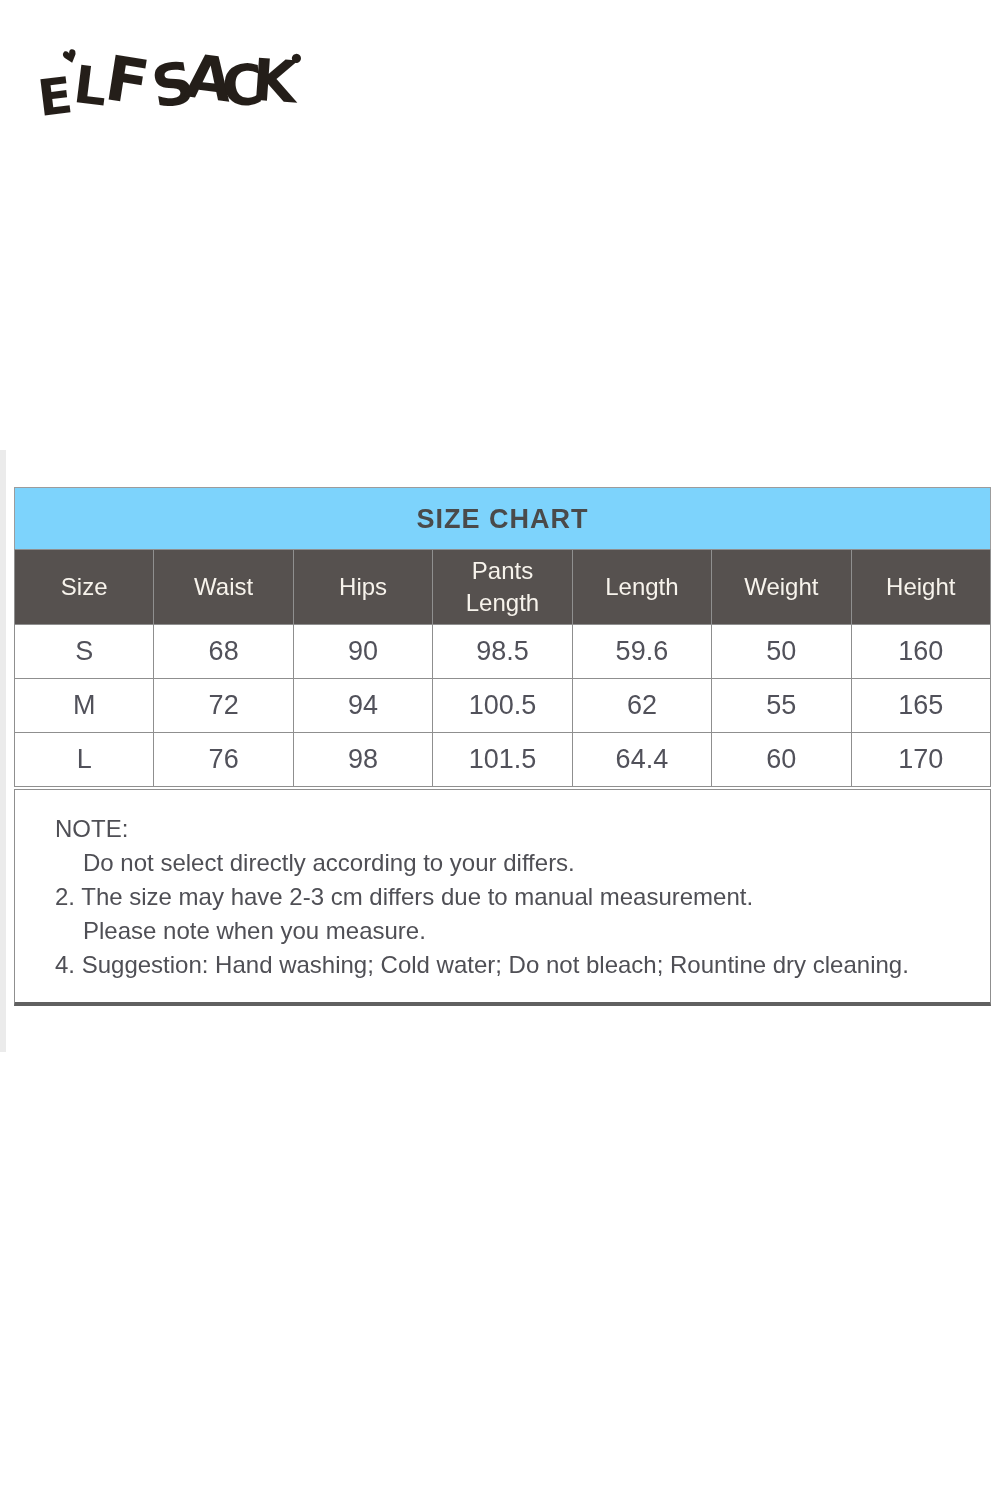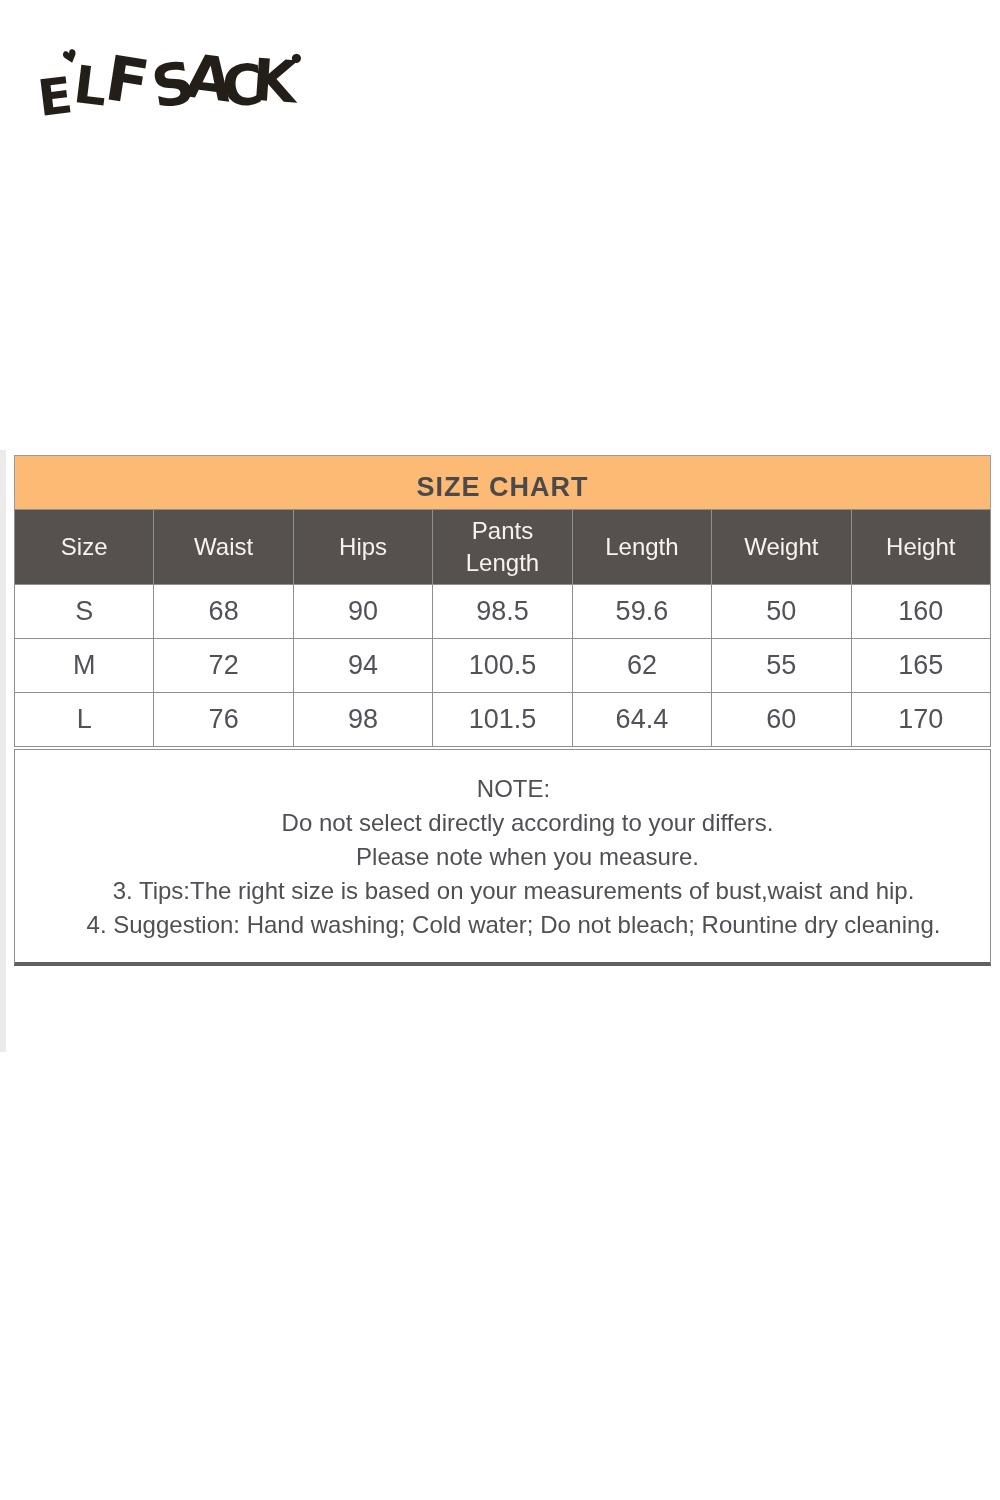--- a/index.html
+++ b/index.html
@@ -26,24 +26,24 @@
   .logo .heart{position:absolute;left:26px;top:2px;font-size:18px;transform:rotate(-18deg);}
   .logo .tick{position:absolute;left:252px;top:0px;font-size:26px;transform:rotate(14deg);}
   
   .left-strip{
     position:absolute;left:0;top:450px;width:6px;height:602px;
     background:#ebebeb;
   }
   
   .chart{position:absolute;left:14px;top:455px;width:977px;}
   .title-band{
-    box-sizing:border-box;height:54px;
-    background:#fdba74;border:1px solid #9c9c9c;border-bottom:none;
+    box-sizing:border-box;height:62px;
+    background:#7dd3fc;border:1px solid #9c9c9c;border-bottom:none;
     text-align:center;line-height:62px;
-    font-size:27px;font-weight:bold;letter-spacing:1px;color:#4a4a4a;
+    font-size:27px;font-weight:bold;letter-spacing:1px;color:#4a4a4a;margin-top:32px;
   }
   table.size-table{
     width:100%;border-collapse:collapse;table-layout:fixed;
   }
   table.size-table th, table.size-table td{
     border:1px solid #8f8f8f;text-align:center;vertical-align:middle;
   }
   table.size-table th{
     background:#56514f;color:#f7f3ec;
     font-size:24px;font-weight:normal;height:74px;padding:0;
@@ -52,21 +52,21 @@
     display:inline-block;max-width:88px;line-height:1.35;
   }
   table.size-table td{
     height:53px;font-size:27px;color:#51515a;background:#ffffff;padding:0;
   }
   
   .note-box{
     box-sizing:border-box;margin-top:2px;
     border:1px solid #8f8f8f;border-bottom:4px solid #606060;
     padding:22px 18px 20px 40px;
-    color:#4f4f55;font-size:24px;text-align:center;
+    color:#4f4f55;font-size:24px;
   }
   .note-line{line-height:34px;white-space:nowrap;}
   .note-line.indent{padding-left:28px;}
 </style>
 </head>
 <body>
 
 <div class="logo">
   <span class="heart">♥</span>
   <span class="lt lt-e">E</span>
@@ -124,18 +124,18 @@
         <td>64.4</td>
         <td>60</td>
         <td>170</td>
       </tr>
     </tbody>
   </table>
 
   <div class="note-box">
     <div class="note-line">NOTE:</div>
     <div class="note-line indent">Do not select directly according to your differs.</div>
+    <div class="note-line">2. The size may have 2-3 cm differs due to manual measurement.</div>
     <div class="note-line indent">Please note when you measure.</div>
-    <div class="note-line">3. Tips:The right size is based on your measurements of bust,waist and hip.</div>
     <div class="note-line">4. Suggestion: Hand washing; Cold water; Do not bleach; Rountine dry cleaning.</div>
   </div>
 
 </div>
 
 </body></html>

